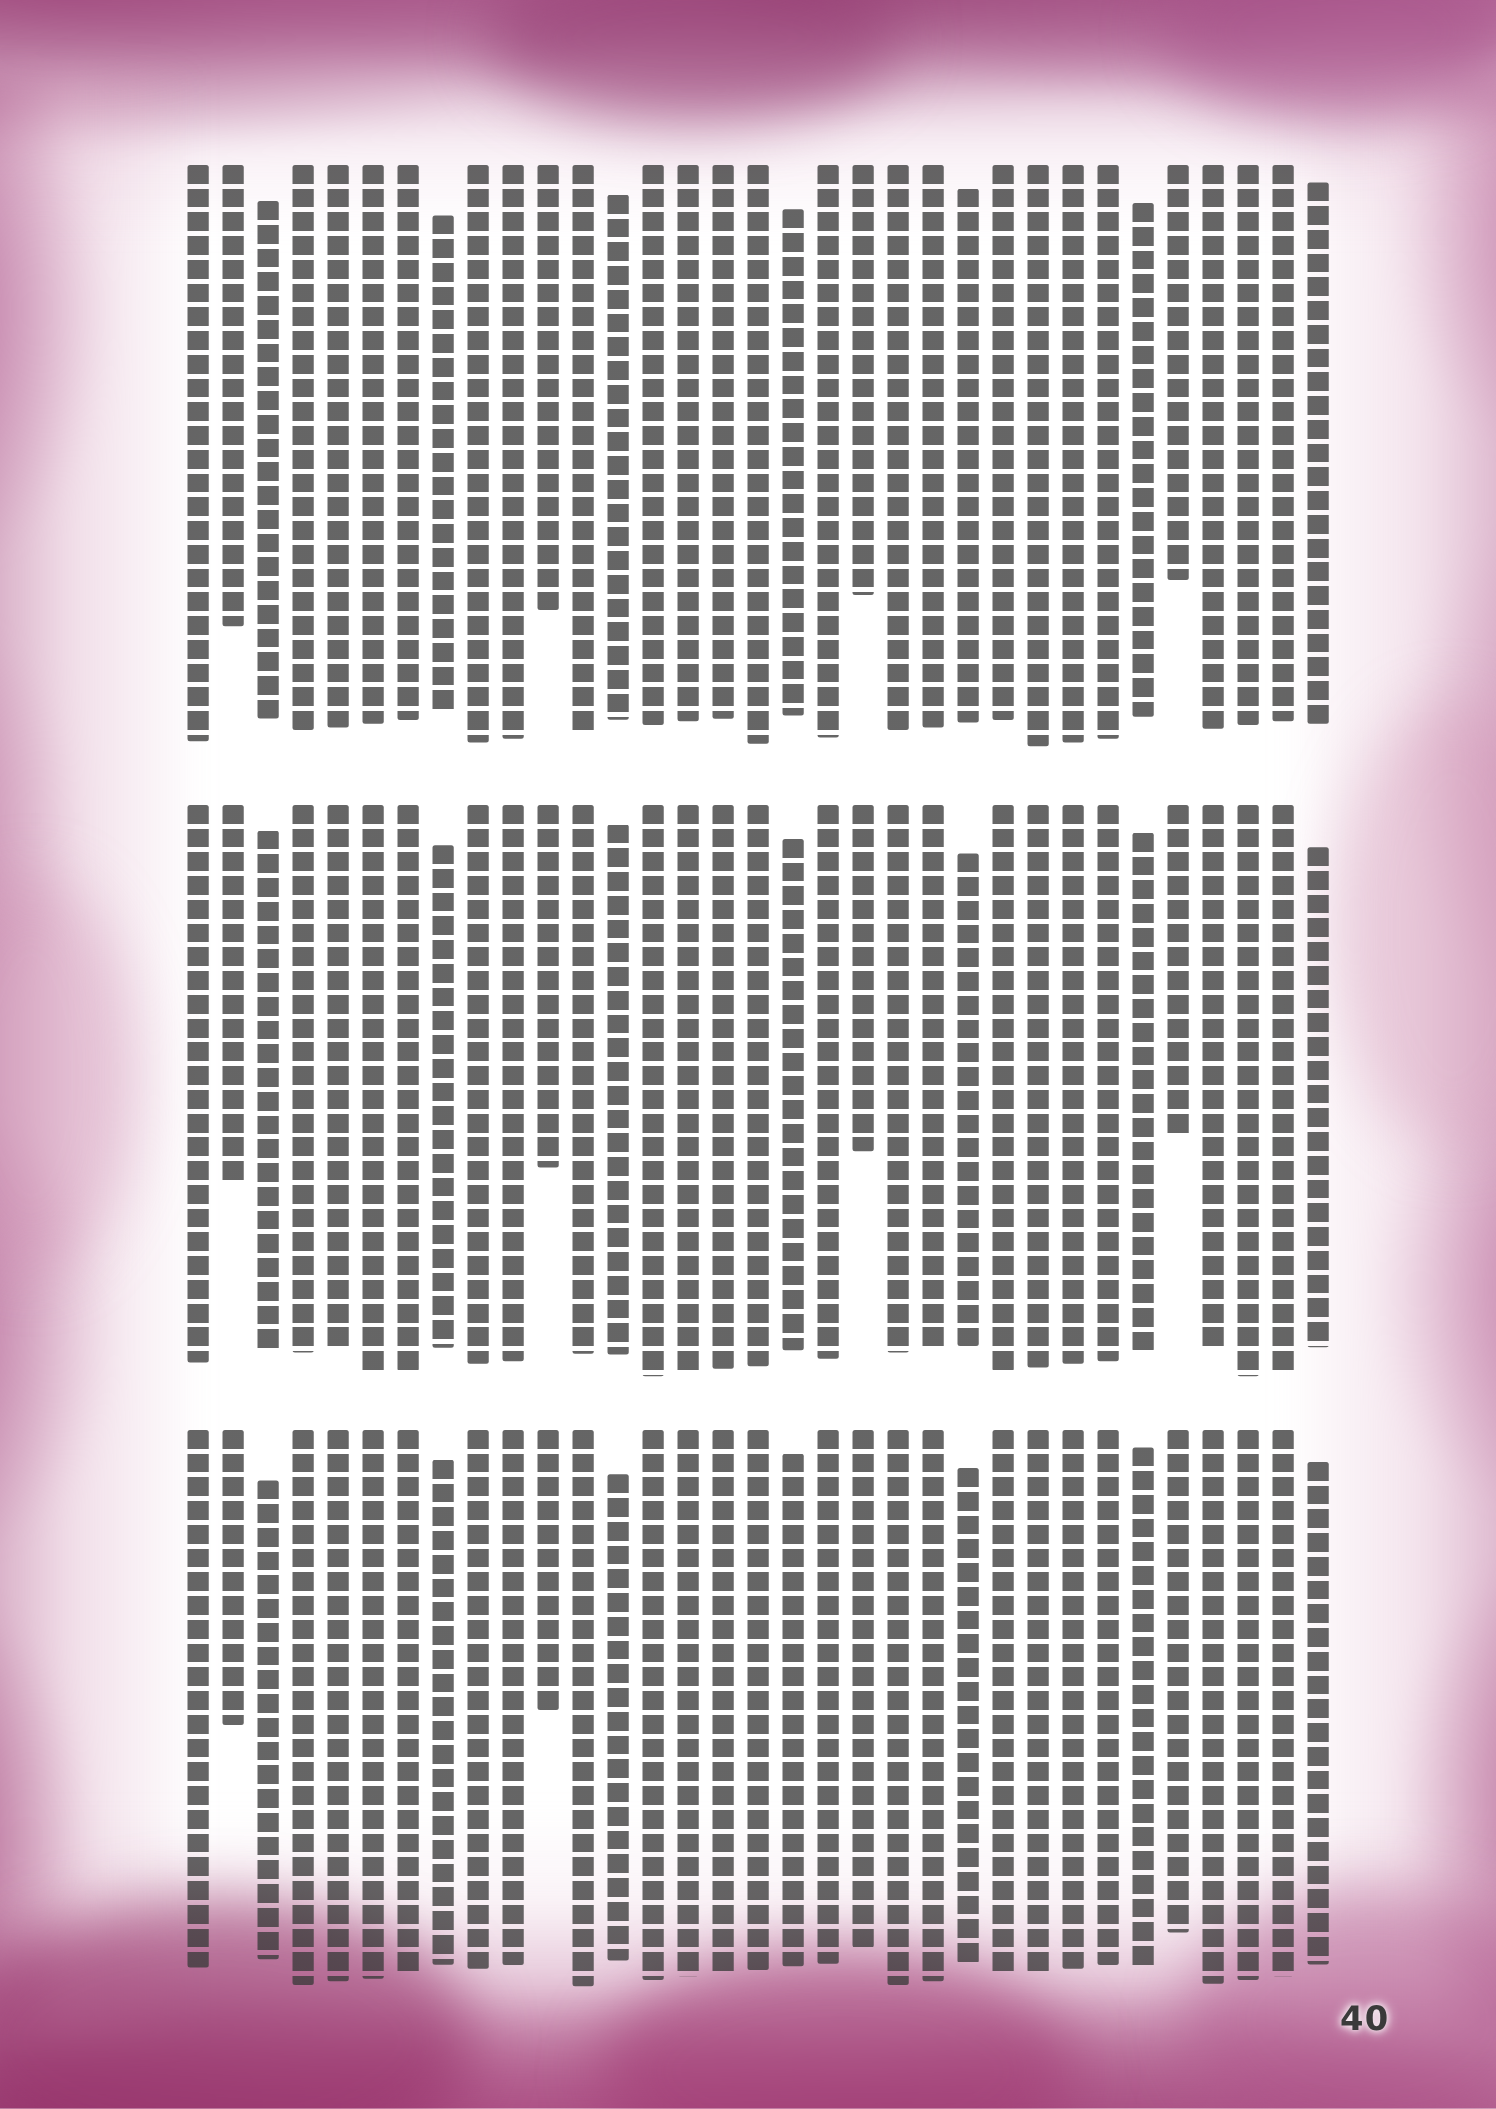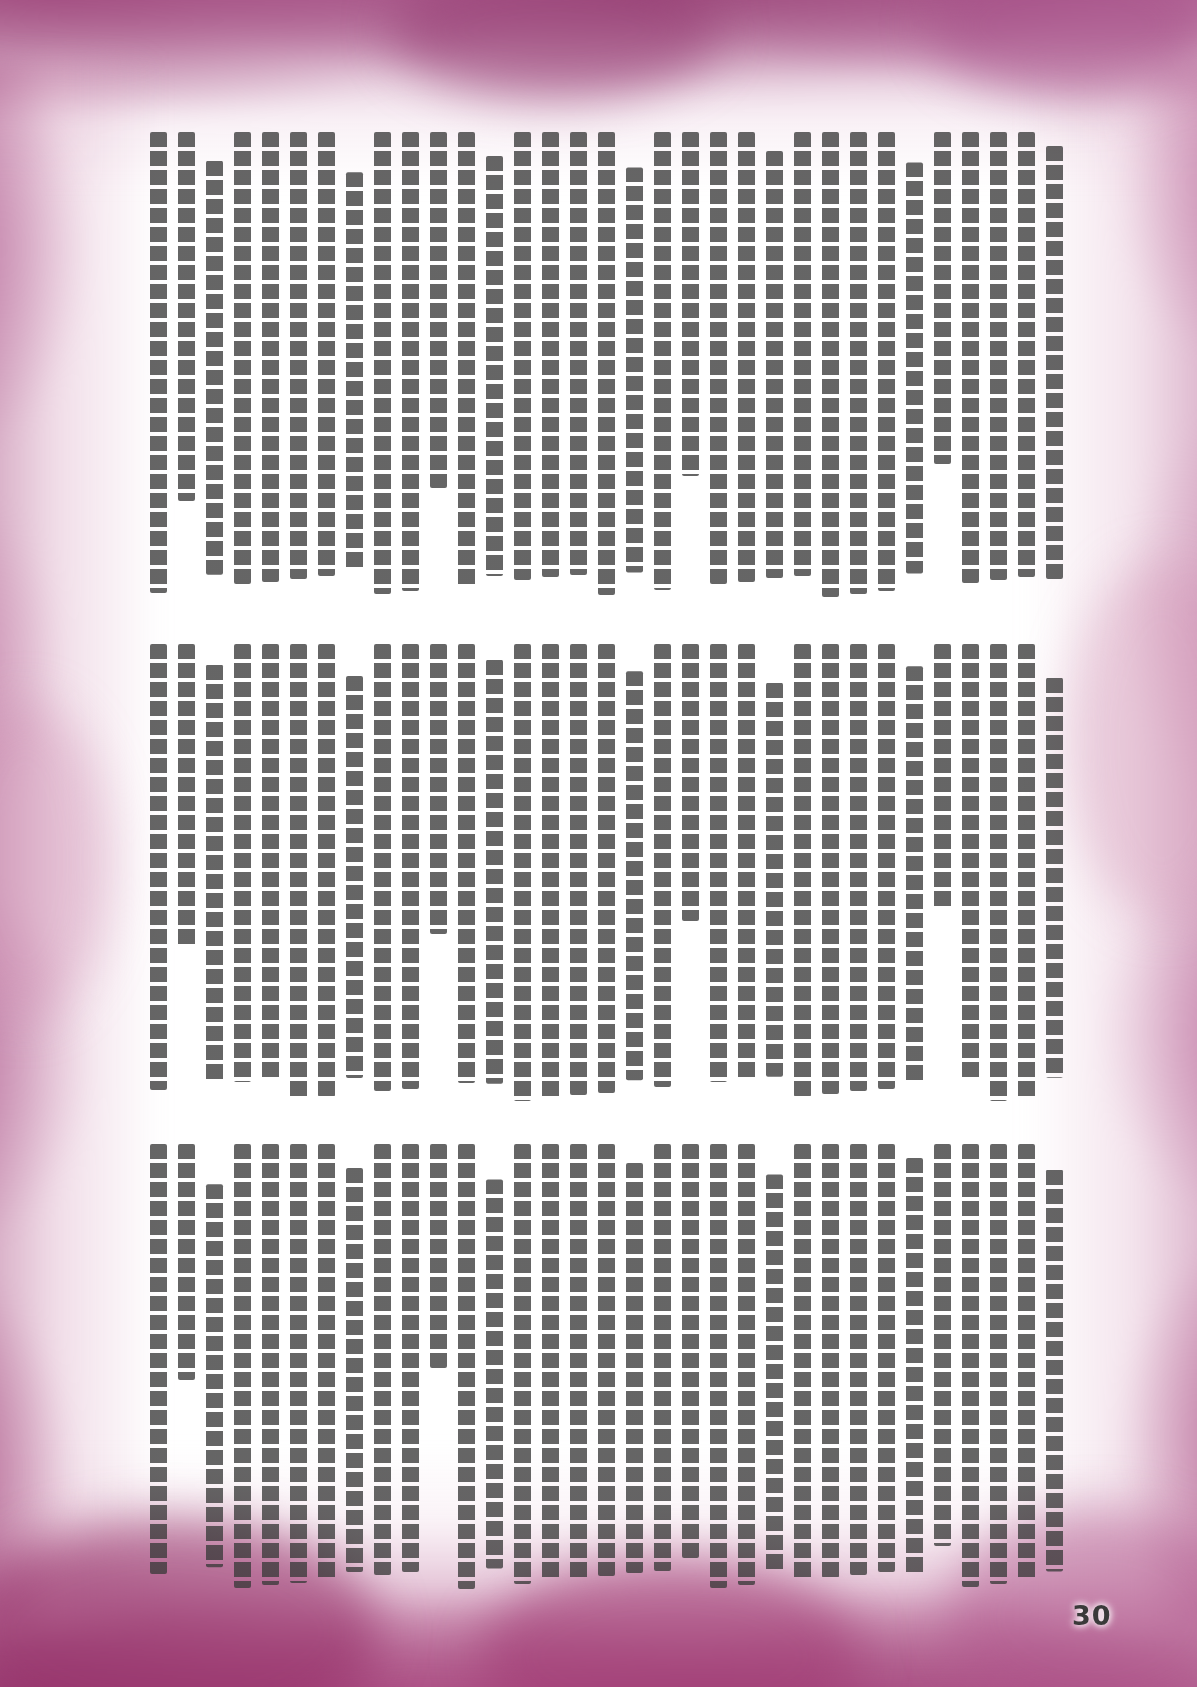--- a/index.html
+++ b/index.html
@@ -200,14 +200,14 @@
       <div class="col" style="height: 90.1765%; transform: translateY(23.8824px);"></div>
       <div class="col" style="height: 97.3529%; transform: translateY(0px);"></div>
       <div class="col" style="height: 97.9412%; transform: translateY(0px);"></div>
       <div class="col" style="height: 98.5294%; transform: translateY(0px);"></div>
       <div class="col" style="height: 99.1176%; transform: translateY(0px);"></div>
       <div class="col" style="height: 85.4706%; transform: translateY(40.3529px);"></div>
       <div class="col" style="height: 52.6471%; transform: translateY(0px);"></div>
       <div class="col" style="height: 95.8824%; transform: translateY(0px);"></div>
     </div>
 
-  <div class="page-number">30</div>
+  <div class="page-number">40</div>
 </div>
 
 </body></html>

